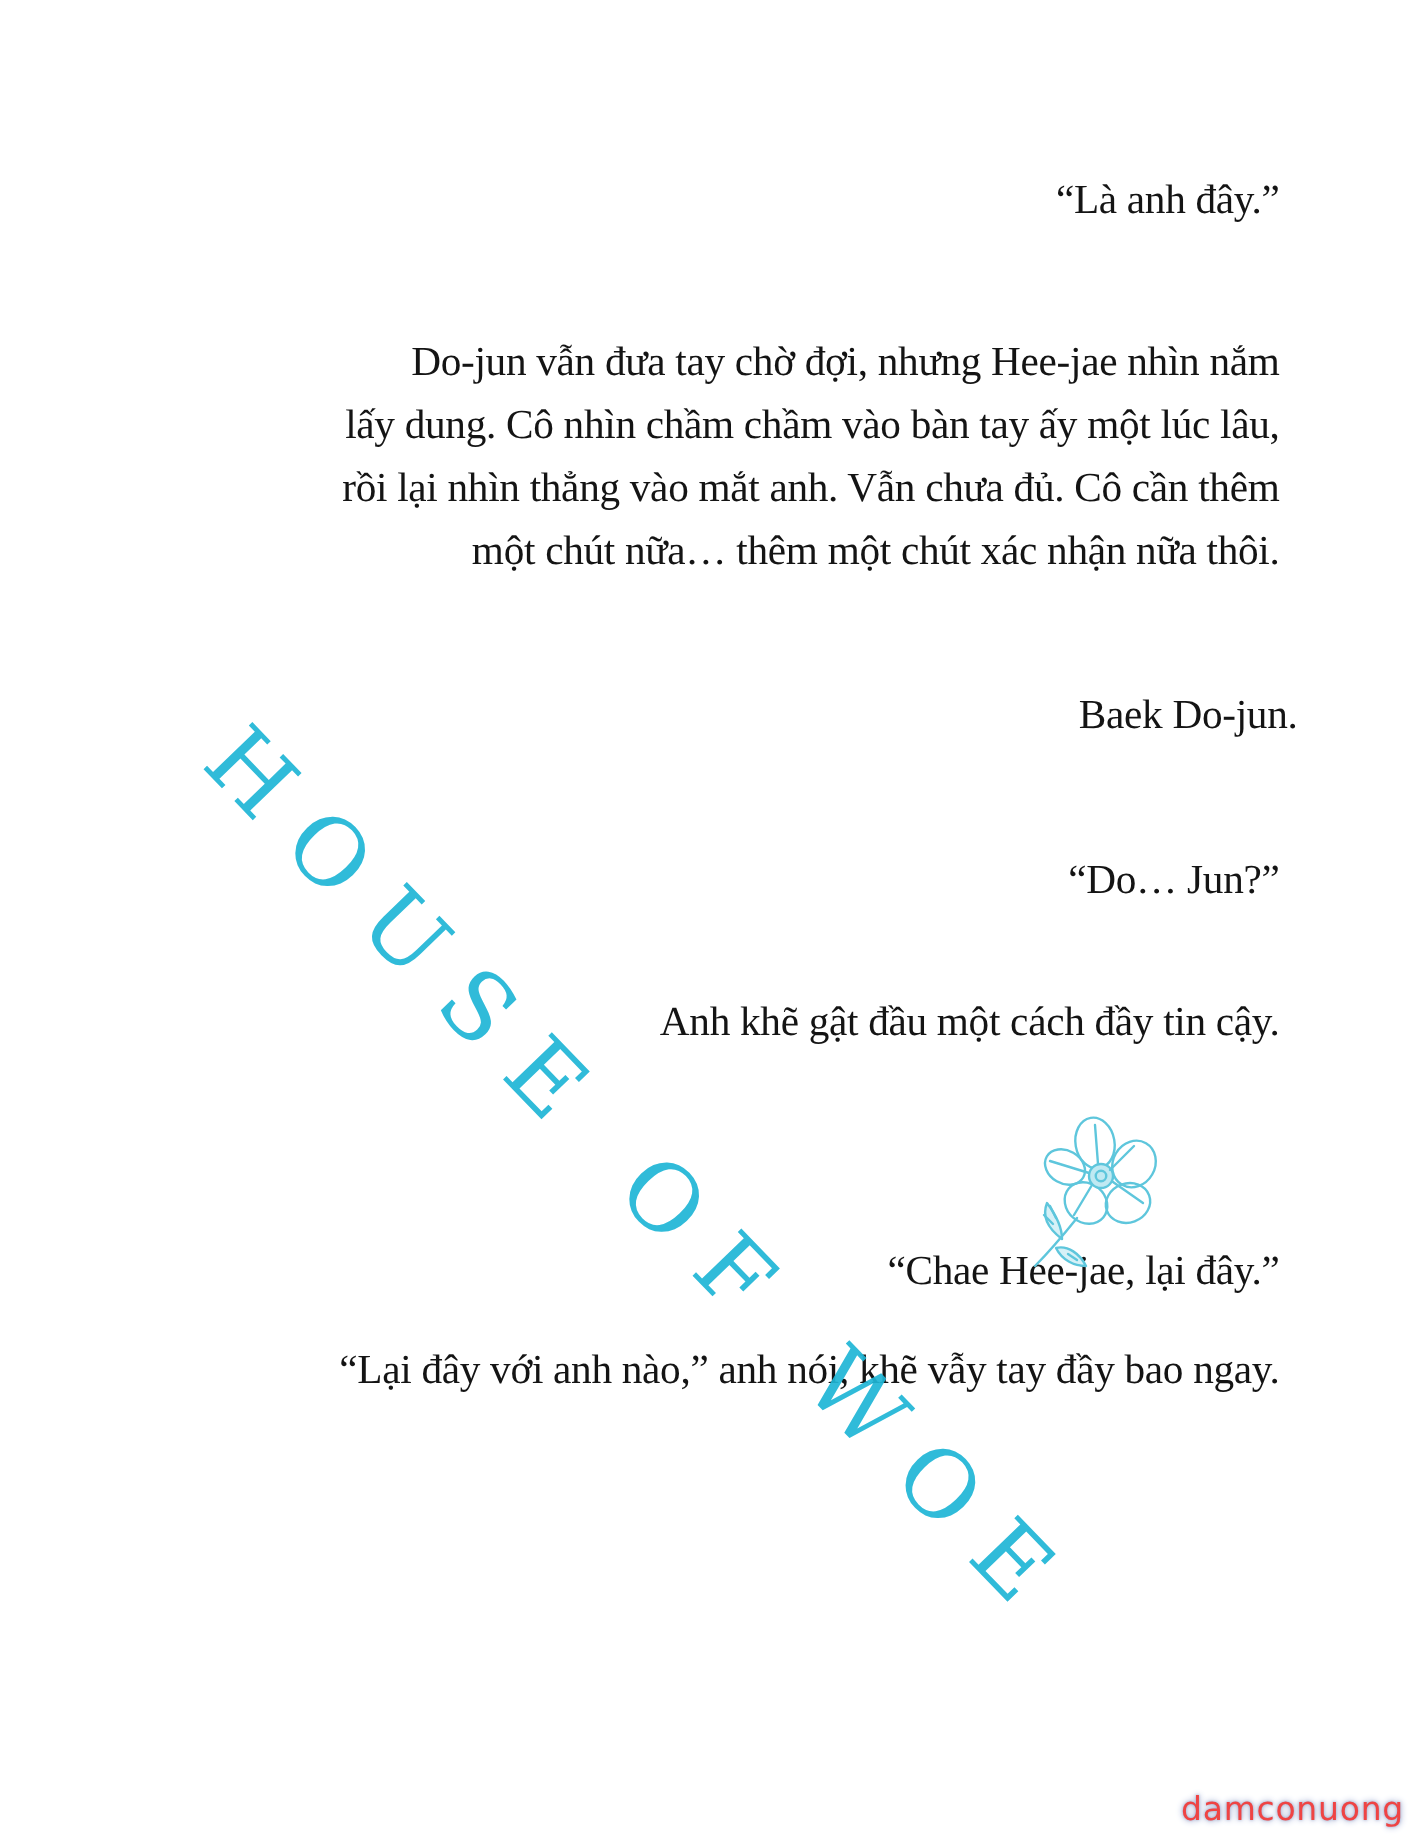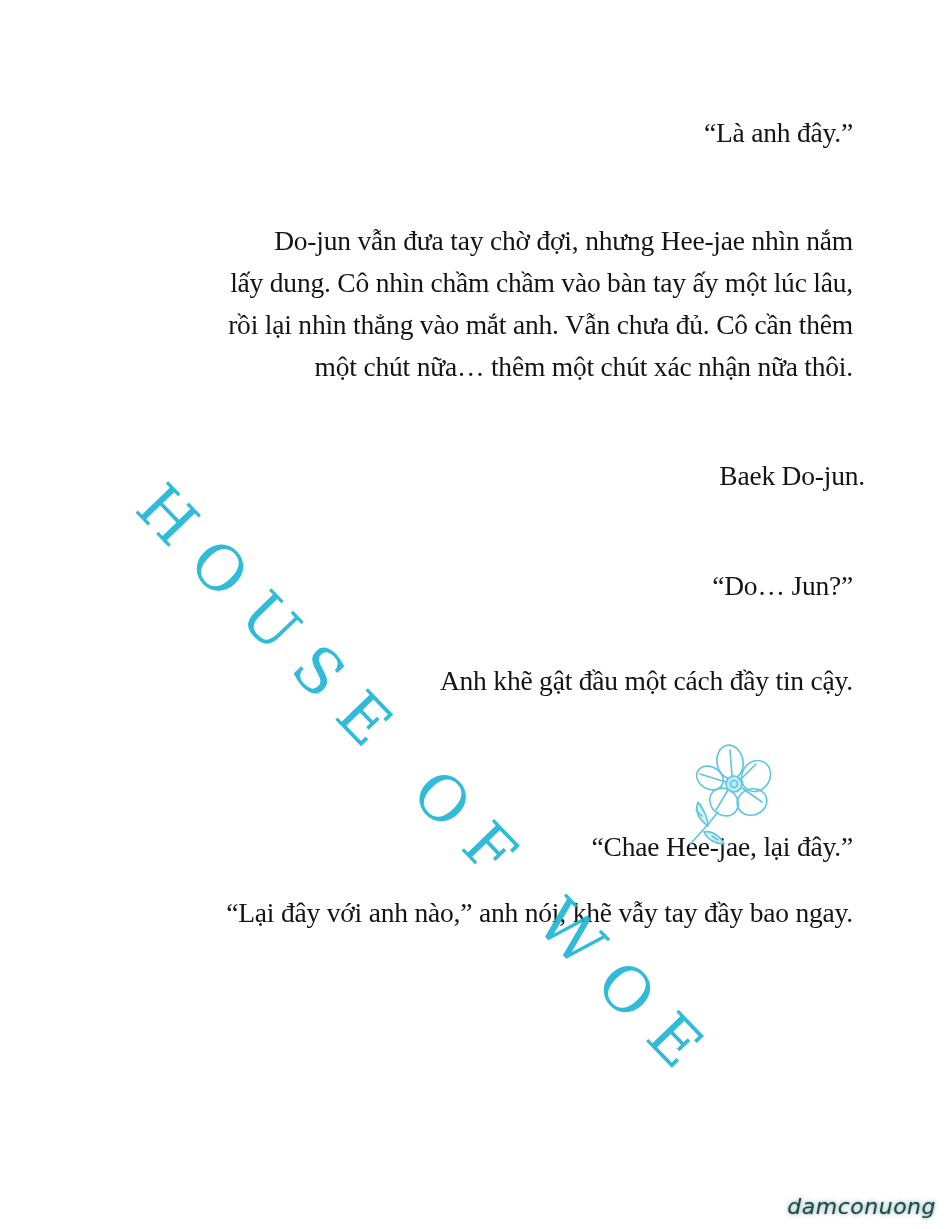--- a/index.html
+++ b/index.html
@@ -57,24 +57,23 @@
       height: 110px;
       pointer-events: none;
     }
     .wm-site {
       position: absolute;
       right: 14px;
       bottom: 10px;
       font-family: "DejaVu Sans", "Liberation Sans", sans-serif;
       font-size: 22px;
       letter-spacing: 0.5px;
-      color: #14532d;
+      color: #ef4444;
       text-shadow: 0 0 2px #9aa6c8, 0 0 4px #b8c2dd, 0 0 6px #d0d7ea;
       pointer-events: none;
-      font-style: italic;
     }
   </style>
 </head>
 <body>
 
 <div class="page">
 
   <p class="para" style="top:112px;">
     <span class="line">“Là anh đây.”</span>
   </p>

